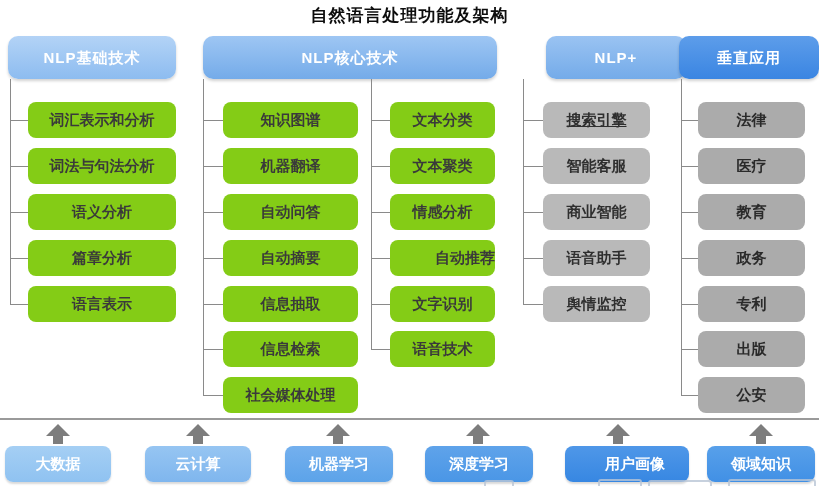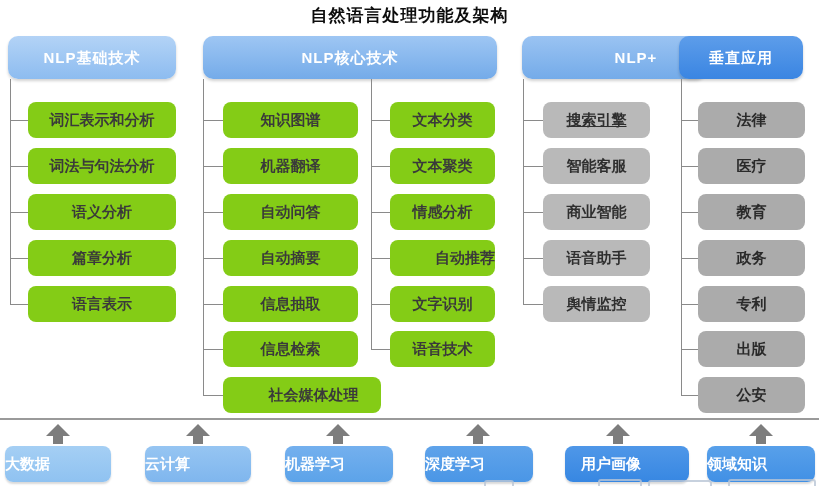--- a/index.html
+++ b/index.html
@@ -11,22 +11,22 @@
     position:absolute;top:4px;left:0;width:819px;margin:0;text-align:center;
     font-size:17px;font-weight:bold;color:#0d0d0d;letter-spacing:1px;
   }
   .hdr{
     position:absolute;top:36px;height:43px;border-radius:10px;
     color:#ffffff;font-size:15px;font-weight:bold;text-align:center;line-height:43px;
     box-shadow:0 2px 3px rgba(0,0,0,0.18);letter-spacing:1px;
   }
   .hdr1{left:8px;width:168px;background:linear-gradient(#b3d3f6,#8dbcf0);}
   .hdr2{left:203px;width:294px;background:linear-gradient(#9ec6f3,#74abe9);}
-  .hdr3{left:522px;width:140px;background:linear-gradient(#9ac3f2,#74abe9);padding-left:44px;}
-  .hdr4{left:679px;width:124px;background:linear-gradient(#5d9dea,#3a85e2);}
+  .hdr3{left:546px;width:140px;background:linear-gradient(#9ac3f2,#74abe9);}
+  .hdr4{left:679px;width:140px;background:linear-gradient(#5d9dea,#3a85e2);}
   .trunk{position:absolute;width:1px;background:#8a8a8a;}
   .stub{position:absolute;height:1px;background:#8a8a8a;}
   .node{
     position:absolute;height:36px;border-radius:8px;text-align:center;line-height:36px;
     font-size:15px;font-weight:600;color:#3a3a3a;
   }
   .g1{background:#84cc16;}
   .g2{background:#b9b9b9;color:#2f2f2f;}
   .g3{background:#ababab;color:#2a2a2a;}
   .c1{left:28px;width:148px;}
@@ -36,21 +36,21 @@
   .c4{left:698px;width:107px;}
   .sep{position:absolute;left:0;top:418px;width:819px;height:2px;background:#9a9a9a;}
   .arrow{position:absolute;top:424px;width:24px;height:20px;}
   .arrow .tri{
     display:block;width:0;height:0;margin:0 auto;
     border-left:12px solid transparent;border-right:12px solid transparent;
     border-bottom:12px solid #7d7d7d;
   }
   .arrow .stem{display:block;width:10px;height:8px;margin:0 auto;background:#7d7d7d;}
   .fbox{
-    position:absolute;top:446px;height:36px;border-radius:8px;text-align:left;line-height:36px;
+    position:absolute;top:446px;height:36px;border-radius:8px;text-align:center;line-height:36px;
     font-size:15px;font-weight:bold;color:#ffffff;box-shadow:0 2px 2px rgba(0,0,0,0.15);
   }
   .b1{left:5px;width:106px;background:linear-gradient(#a5cff4,#8fc2f1);}
   .b2{left:145px;width:106px;background:linear-gradient(#96c5f2,#7fb6ee);}
   .b3{left:285px;width:108px;background:linear-gradient(#74b0ee,#5ca3e9);}
   .b4{left:425px;width:108px;background:linear-gradient(#5fa3ea,#4a96e6);}
   .b5{left:565px;width:108px;background:linear-gradient(#4f97e8,#3787e2);padding-left:16px;}
   .b6{left:707px;width:108px;background:linear-gradient(#58a0ea,#4190e5);}
   .wm{
     position:absolute;height:12px;border:2px solid #b9c6d6;border-radius:3px;opacity:0.8;
@@ -92,21 +92,21 @@
   <div class="stub" style="left:203px;top:258px;width:20px;"></div>
   <div class="stub" style="left:203px;top:304px;width:20px;"></div>
   <div class="stub" style="left:203px;top:349px;width:20px;"></div>
   <div class="stub" style="left:203px;top:395px;width:20px;"></div>
   <div class="node g1 c2l" style="top:148px;">机器翻译</div>
   <div class="node g1 c2l" style="top:102px;">知识图谱</div>
   <div class="node g1 c2l" style="top:194px;">自动问答</div>
   <div class="node g1 c2l" style="top:240px;">自动摘要</div>
   <div class="node g1 c2l" style="top:286px;">信息抽取</div>
   <div class="node g1 c2l" style="top:331px;">信息检索</div>
-  <div class="node g1 c2l" style="top:377px;padding-left:23px;">社会媒体处理</div>
+  <div class="node g1 c2l" style="top:377px;">社会媒体处理</div>
 
   <div class="stub" style="left:371px;top:120px;width:19px;"></div>
   <div class="stub" style="left:371px;top:166px;width:19px;"></div>
   <div class="stub" style="left:371px;top:212px;width:19px;"></div>
   <div class="stub" style="left:371px;top:258px;width:19px;"></div>
   <div class="stub" style="left:371px;top:304px;width:19px;"></div>
   <div class="stub" style="left:371px;top:349px;width:19px;"></div>
   <div class="node g1 c2r" style="top:102px;">文本分类</div>
   <div class="node g1 c2r" style="top:148px;">文本聚类</div>
   <div class="node g1 c2r" style="top:194px;">情感分析</div>

